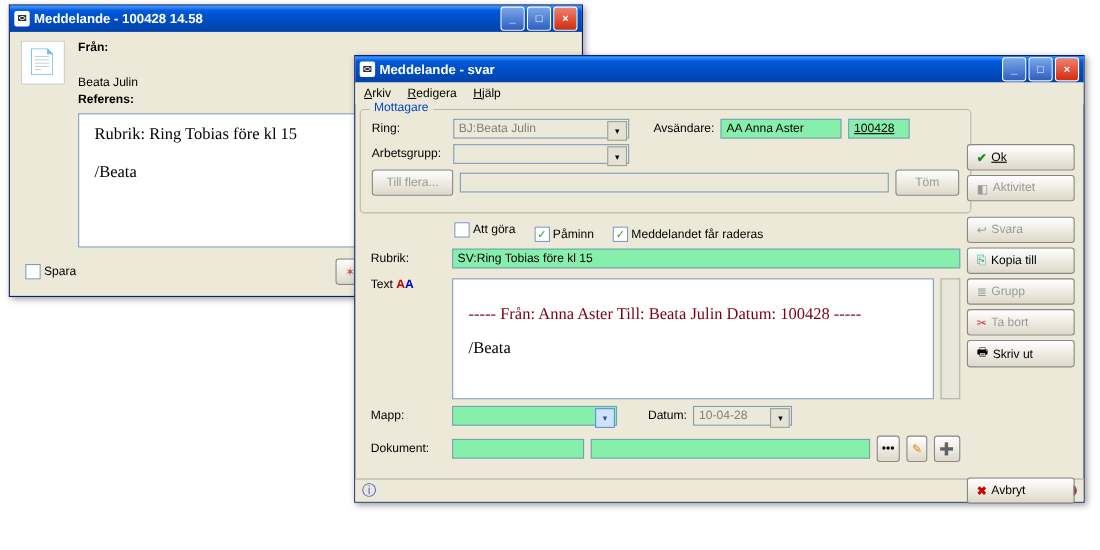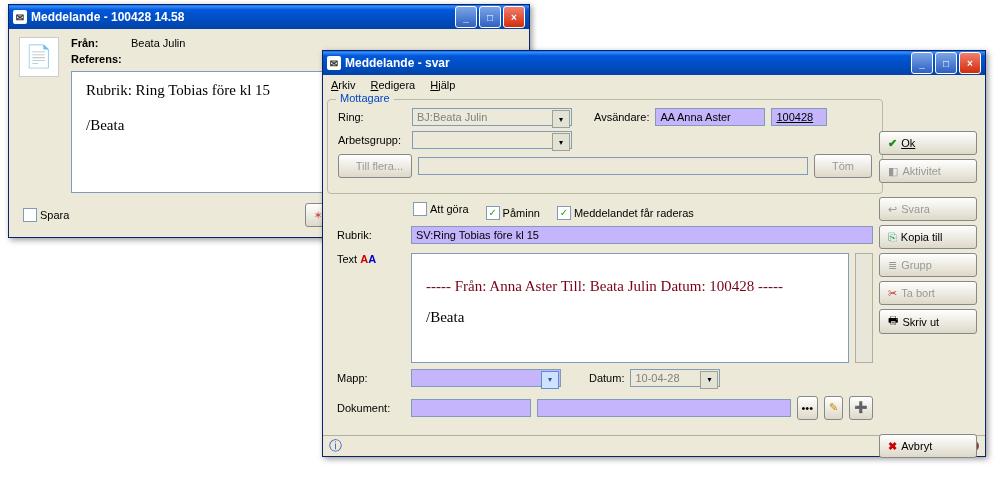--- a/index.html
+++ b/index.html
@@ -11,21 +11,21 @@
 .tbtn.min { background: linear-gradient(#7ba6e8,#2f5fc1); color:#fff;}
 .tbtn.max { background: linear-gradient(#7ba6e8,#2f5fc1); color:#fff;}
 .tbtn.close { background: linear-gradient(#f08070,#d42c0a); color:#fff;}
 .menubar { padding: 4px 8px; background:#ece9d8; }
 .menubar span { margin-right: 12px; }
 .menubar u { text-decoration: underline; }
 .fieldset { border: 1px solid #b9b9a8; border-radius:4px; margin: 4px; padding: 8px 10px 10px 10px; position: relative; background:#ece9d8;}
 .legend { position:absolute; top:-8px; left:8px; background:#ece9d8; padding:0 4px; color:#0046c6; font-size:11px;}
 .row { display: flex; align-items: center; margin-bottom: 5px; gap: 6px; }
 .lbl { width: 68px; }
-input[type=text], .txtbox, textarea, select { border: 1px solid #7f9db9; background:#c4b5fd; font-family: inherit; font-size:11px; padding:2px 4px; box-sizing:border-box; }
+input[type=text], .txtbox, textarea, select { border: 1px solid #7f9db9; background:#86efac; font-family: inherit; font-size:11px; padding:2px 4px; box-sizing:border-box; }
 input[readonly], .disabled-i { background:#ece9d8; color:#808080; }
 .combo { position:relative; display:inline-block; }
 .combo .caret { position:absolute; right:2px; top:2px; width:16px; height:16px; background:#e3e3d5; border:1px solid #a0a090; display:flex;align-items:center;justify-content:center; font-size:8px;}
 .btn { border:1px solid #888; background:linear-gradient(#fff,#ddd8c8); padding:2px 8px; border-radius:3px; cursor:pointer; display:inline-flex; align-items:center; gap:4px; min-height:18px;}
 .btn.dis { color:#999; cursor:default; }
 .rbtn { width:80px; justify-content:flex-start; margin-bottom:4px; font-size:11px;}
 .rpanel { position:absolute; right:8px; top:32px; display:flex; flex-direction:column; }
 .chk { display:inline-flex; align-items:center; gap:3px; margin-right:14px; }
 .chk .box { width:12px; height:12px; border:1px solid #7f9db9; background:#fff; display:flex;align-items:center;justify-content:center; font-size:10px; color:#21a121; }
 .msgarea { border:1px solid #7f9db9; background:#fff; padding:10px 14px; font-family:'Times New Roman',serif; font-size:15px; }
@@ -50,21 +50,21 @@
     <span class="spacer"></span>
     <span class="tbtn min">_</span>
     <span class="tbtn max">□</span>
     <span class="tbtn close">×</span>
   </div>
   <div class="w1-body">
     <div class="w1-left">
       <div class="small-icon">📄</div>
     </div>
     <div class="w1-right">
-      <div style="display:flex; margin-bottom:4px; font-weight:bold;">
+      <div style="display:flex; gap:20px; margin-bottom:4px; font-weight:bold;flex-direction:column;">
         <span style="width:60px;">Från:</span>
         <span style="font-weight:normal;">Beata Julin</span>
       </div>
       <div style="font-weight:bold; margin-bottom:6px;">Referens:</div>
       <div class="msgarea" style="height:100px;">
         <div>Rubrik: Ring Tobias före kl 15</div>
         <div style="height:18px;"></div>
         <div>/Beata</div>
       </div>
     </div>
@@ -120,21 +120,21 @@
         <input type="text" style="width: 56px; text-decoration: underline;" value="100428">
       </div>
       <div class="row">
         <span class="lbl">Arbetsgrupp:</span>
         <span class="combo" style="width:160px;">
           <input type="text" readonly="" style="width: 160px;">
           <span class="caret">▾</span>
         </span>
       </div>
       <div class="row">
-        <span class="btn dis" style="width:56px; justify-content:flex-end;">
+        <span class="btn dis" style="width:56px; justify-content:center;">
             <span>Till flera...</span>
           </span>
         <input type="text" readonly="" style="flex: 1 1 0%;">
         <span class="btn dis" style="width:40px;justify-content:center;">
             <span>Töm</span>
           </span>
       </div>
     </div>
 
     <div style="padding:4px 14px 0 90px;">

